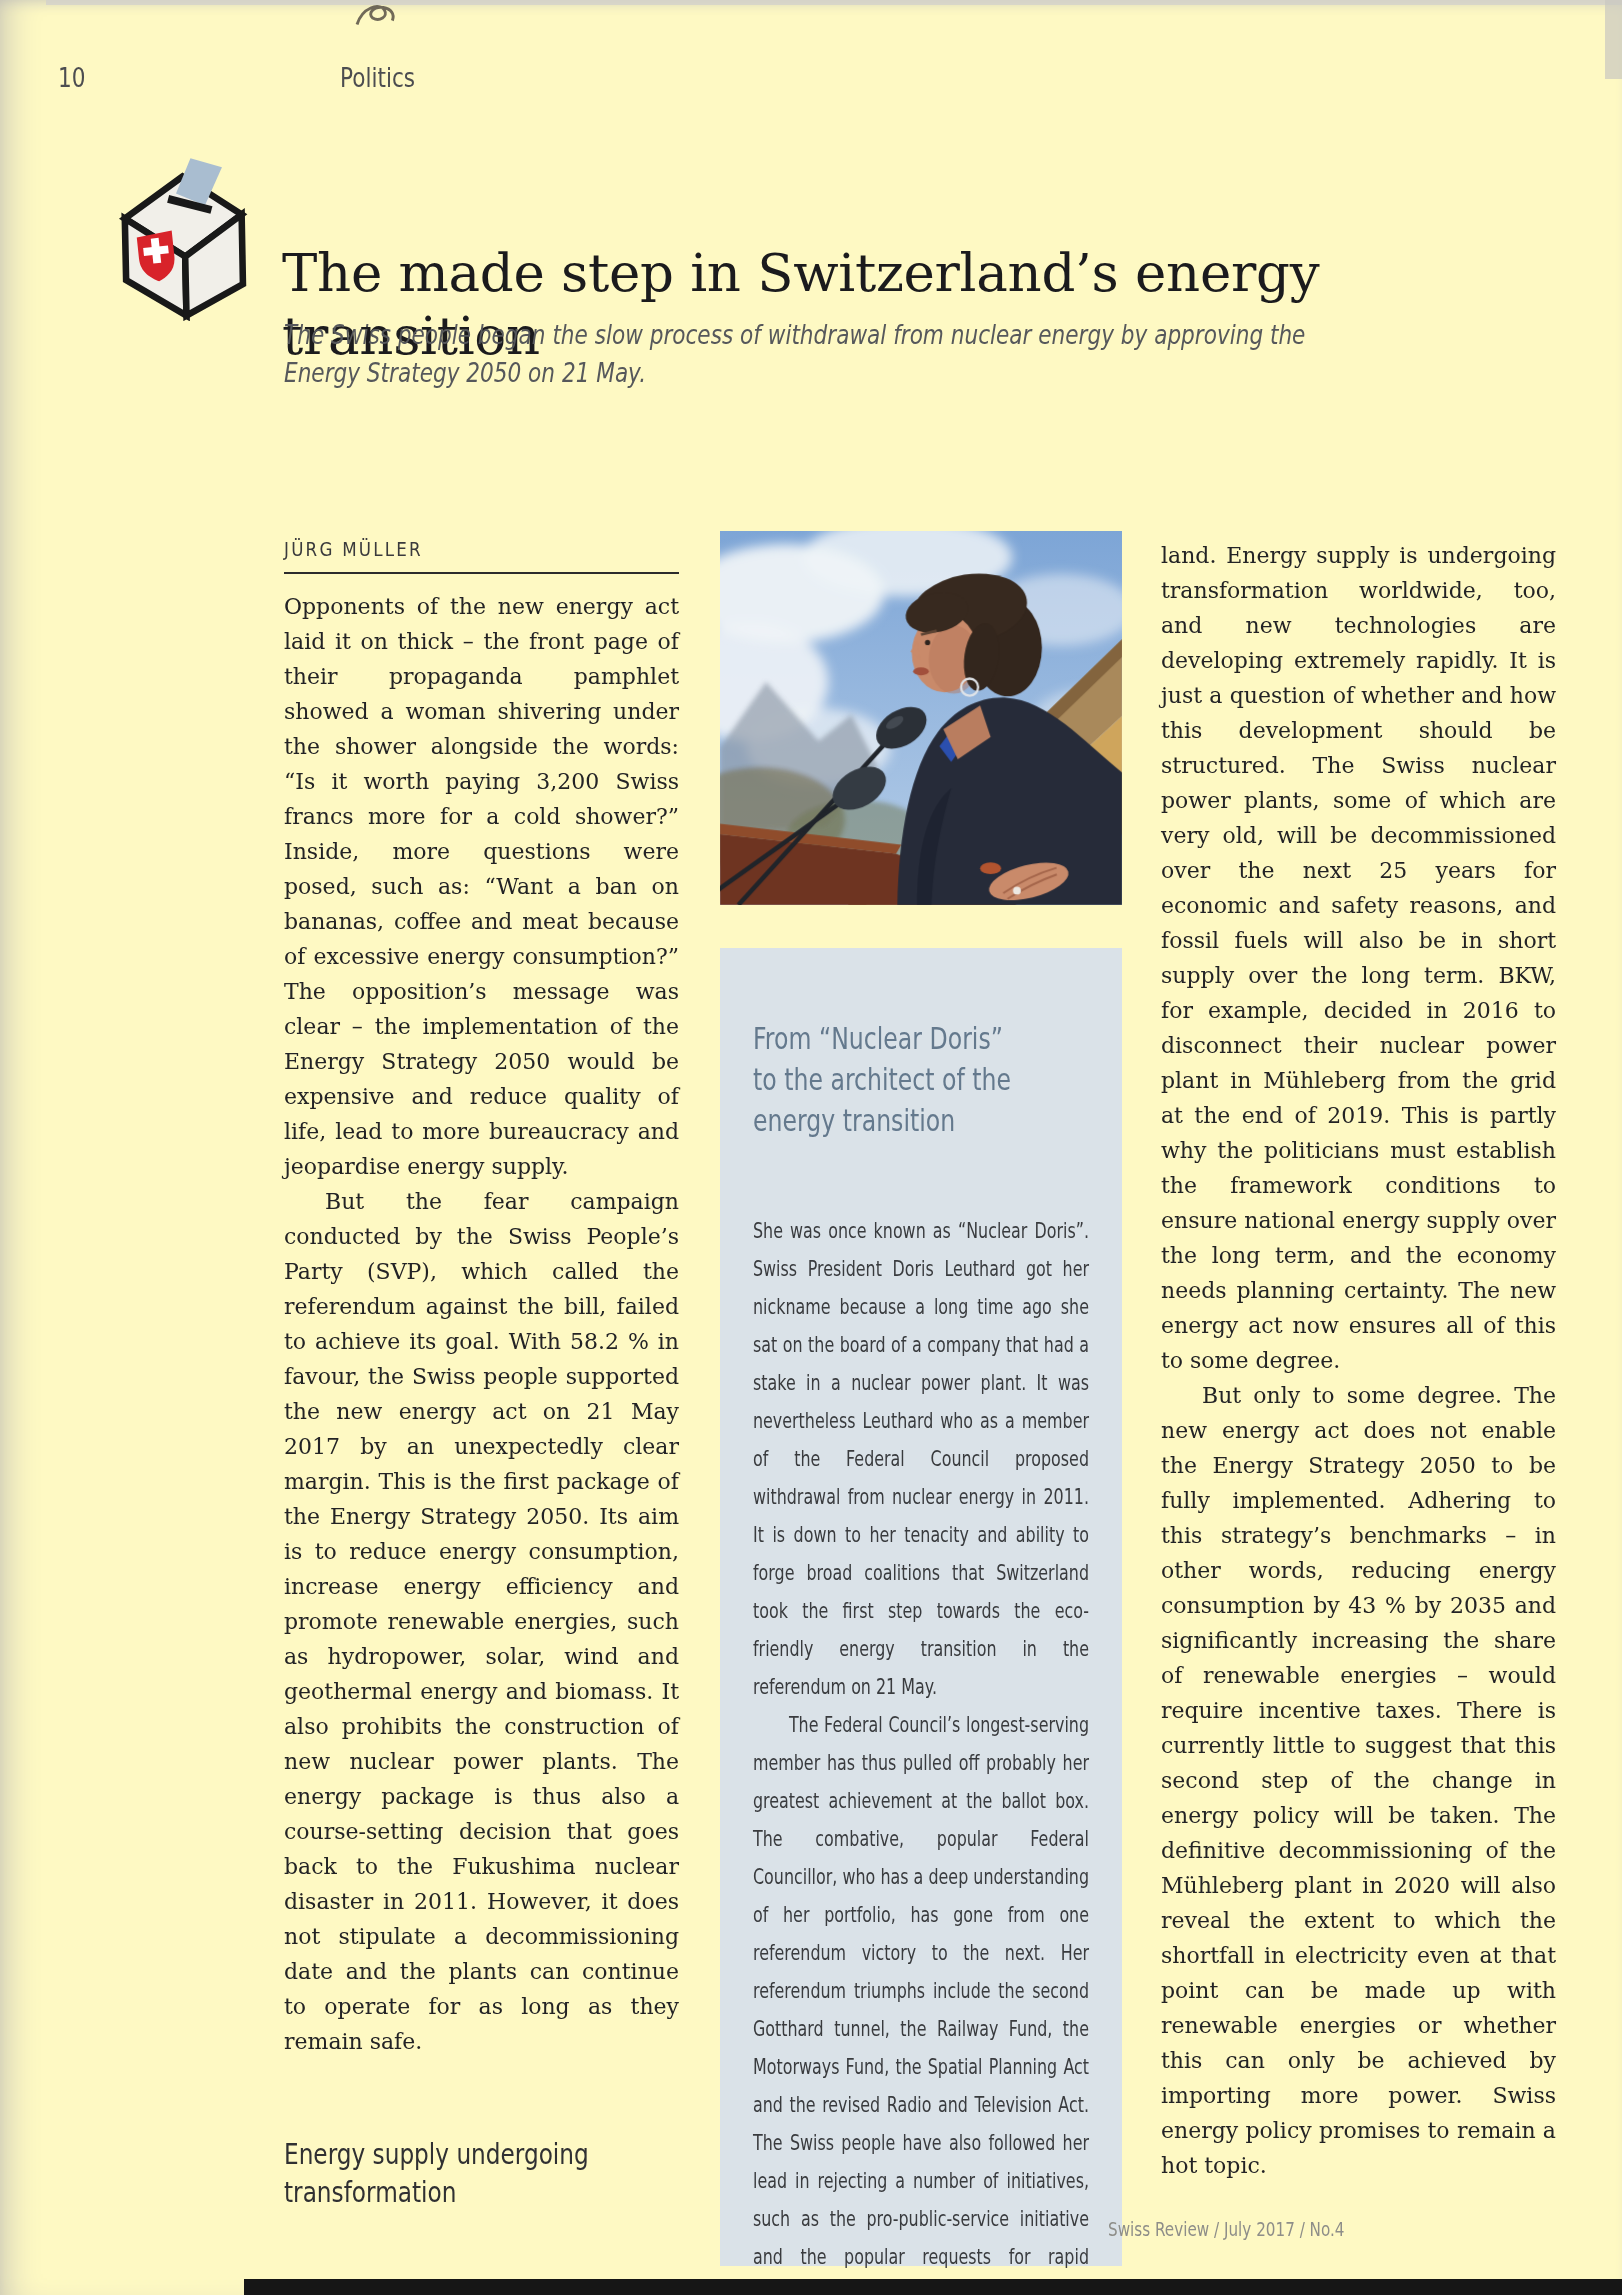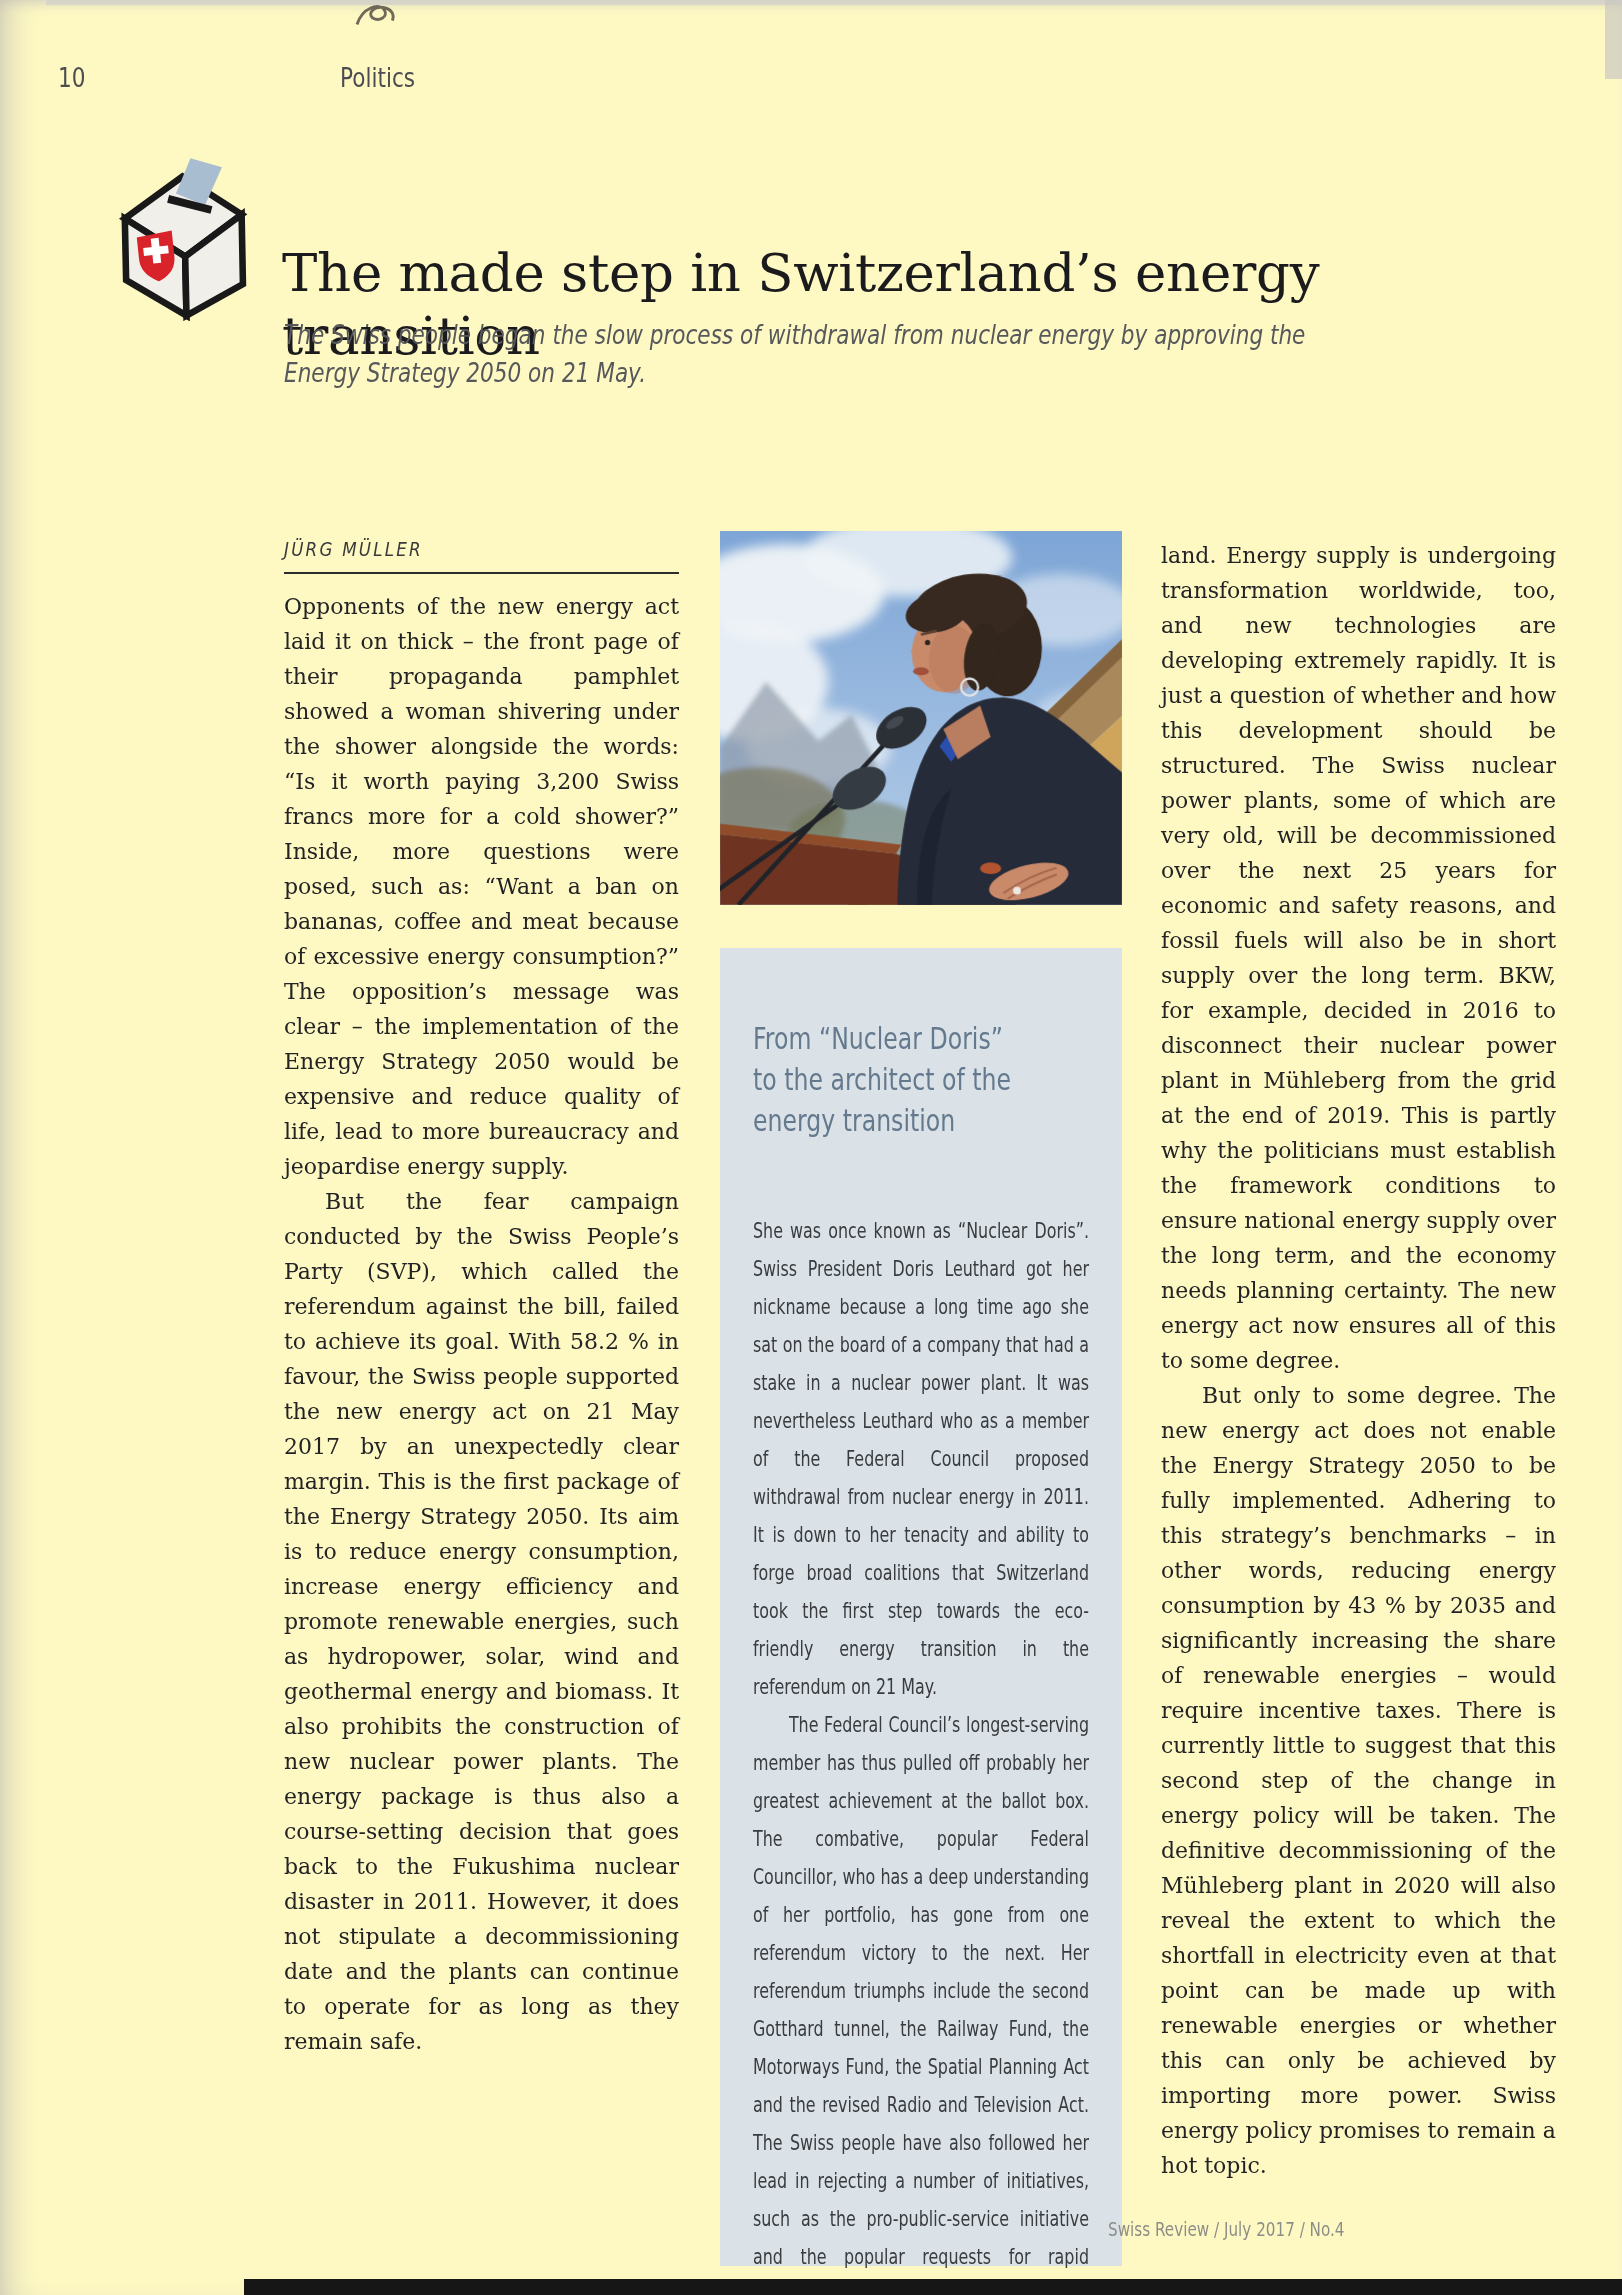--- a/index.html
+++ b/index.html
@@ -22,21 +22,21 @@
 
   .title{position:absolute;left:282px;top:205px;width:1267px;color:#1b1b1d;
          font-size:53px;line-height:63px;letter-spacing:-0.3px;font-weight:500;}
 
   .deck{position:absolute;left:284px;top:316px;width:1051px;color:#56585b;
         font-size:27px;line-height:38px;font-style:italic;}
 
   .col{position:absolute;top:538px;width:395px;color:#232325;}
   .col1{left:284px;}
   .col3{left:1161px;}
-  .byline{font-size:19.7px;letter-spacing:2.6px;color:#3a3a3c;font-style:italic;}
+  .byline{font-size:19.7px;letter-spacing:2.6px;color:#3a3a3c;}
   .rule{border-top:2px solid #2c2c2c;margin:10.5px 0 15.8px 0;width:395px;}
   .body p{margin:0;font-size:22px;line-height:35px;text-align:justify;hyphens:auto;}
   .body p + p{text-indent:41px;}
   .subhead{margin:76px 0 42px 0;color:#303032;font-size:29px;line-height:38px;}
   .col3 .body p:first-child{text-indent:0;}
 
   .photo{position:absolute;left:720px;top:531px;width:402px;height:374px;overflow:hidden;}
 
   .bluebox{position:absolute;left:720px;top:948px;width:402px;height:1318px;
            background:#dae2e8;box-sizing:border-box;padding:30px 33px 0 33px;}
@@ -90,20 +90,23 @@
   </div>
 
   <div class="col col1">
     <div class="byline sans">
       <div class="cx85">JÜRG MÜLLER</div>
     </div>
     <div class="rule"></div>
     <div class="body">
       <p>Opponents of the new energy act laid it on thick – the front page of their propaganda pamphlet showed a woman shivering under the shower alongside the words: “Is it worth paying 3,200 Swiss francs more for a cold shower?” Inside, more questions were posed, such as: “Want a ban on bananas, coffee and meat because of excessive energy consumption?” The opposition’s message was clear – the implementation of the Energy Strategy 2050 would be expensive and reduce quality of life, lead to more bureaucracy and jeopardise energy supply.</p>
       <p>But the fear campaign conducted by the Swiss People’s Party (SVP), which called the referendum against the bill, failed to achieve its goal. With 58.2 % in favour, the Swiss people supported the new energy act on 21 May 2017 by an unexpectedly clear margin. This is the first package of the Energy Strategy 2050. Its aim is to reduce energy consumption, increase energy efficiency and promote renewable energies, such as hydropower, solar, wind and geothermal energy and biomass. It also prohibits the construction of new nuclear power plants. The energy package is thus also a course-setting decision that goes back to the Fukushima nuclear disaster in 2011. However, it does not stipulate a decommissioning date and the plants can continue to operate for as long as they remain safe.</p>
+    </div>
+    <div class="subhead sans">
+      <div class="cx80">Energy supply undergoing transformation</div>
     </div>
 
   </div>
 
   <div class="photo">
     <svg width="402" height="374" viewBox="0 0 612 570" preserveAspectRatio="none">
       <defs>
         <linearGradient id="sky" x1="0" y1="0" x2="0" y2="1">
           <stop offset="0" stop-color="#7da5d6"></stop>
             <stop offset="1" stop-color="#b7cfe9"></stop>

